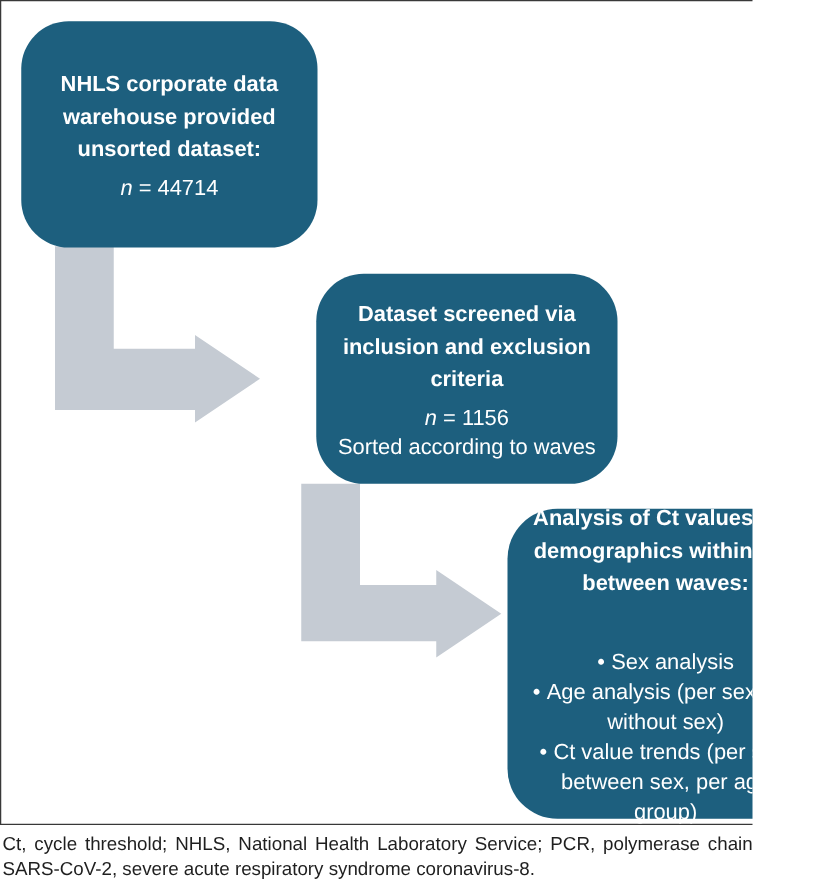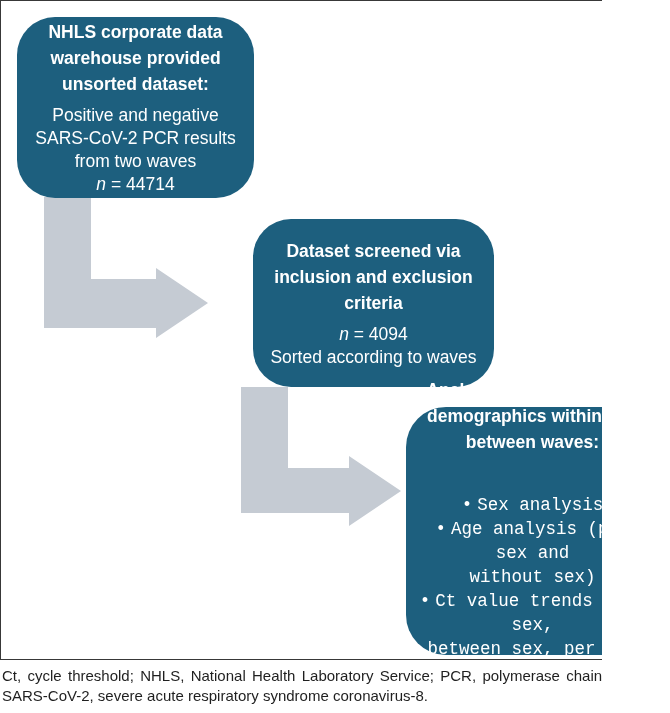--- a/index.html
+++ b/index.html
@@ -50,21 +50,21 @@
   .box2 { left: 212px; top: 218px; width: 241px; height: 168px; border-radius: 38px; margin-left: 40px; }
   .box3 { left: 405px; top: 406px; width: 253px; height: 248px; border-radius: 40px; gap: 38px; }
   .heading {
     font-weight: 700;
     line-height: 26px;
     white-space: pre-line;
   }
   .group { line-height: 23px; }
   .body { white-space: pre-line; line-height: 23px; }
   .n-italic { font-style: italic; }
-  .bullets { line-height: 24px; font-family: Liberation Mono, monospace; }
+  .bullets { line-height: 24px; }
   .bullet-text { white-space: pre-line; }
   .bullet-char { margin-right: 5px; }
   .caption {
     position: absolute;
     left: 2px;
     top: 666px;
     width: 664px;
     font-size: 15px;
     line-height: 20px;
     text-align: justify;
@@ -80,33 +80,30 @@
     <svg class="arrows" width="667" height="660" viewBox="0 0 667 660" aria-hidden="true">
       <polygon class="arrow-poly" points="43,196 90,196 90,278 155,278 155,267 207,302 155,337 155,327 43,327"></polygon>
       <polygon class="arrow-poly" points="240,386 287,386 287,467 348,467 348,455 400,490 348,525 348,512 240,512"></polygon>
     </svg>
 
     <div class="box box1">
       <div class="heading">NHLS corporate data
 warehouse provided
 unsorted dataset:</div>
       <div class="group">
-        <div class="body">Positive and negative
-SARS-CoV-2 PCR results
-from two waves</div>
         <div class="n-line"><span class="n-italic">n</span><span> = 44714</span></div>
       </div>
     </div>
 
     <div class="box box2">
       <div class="heading">Dataset screened via
 inclusion and exclusion
 criteria</div>
       <div class="group">
-        <div class="n-line"><span class="n-italic">n</span><span> = 4094</span></div>
+        <div class="n-line"><span class="n-italic">n</span><span> = 1156</span></div>
         <div class="body">Sorted according to waves</div>
       </div>
     </div>
 
     <div class="box box3">
       <div class="heading">Analysis of Ct values and
 demographics within and
 between waves:</div>
       <div class="bullets">
         <div class="bullet"><span class="bullet-char">•</span><span class="bullet-text">Sex analysis</span></div>

